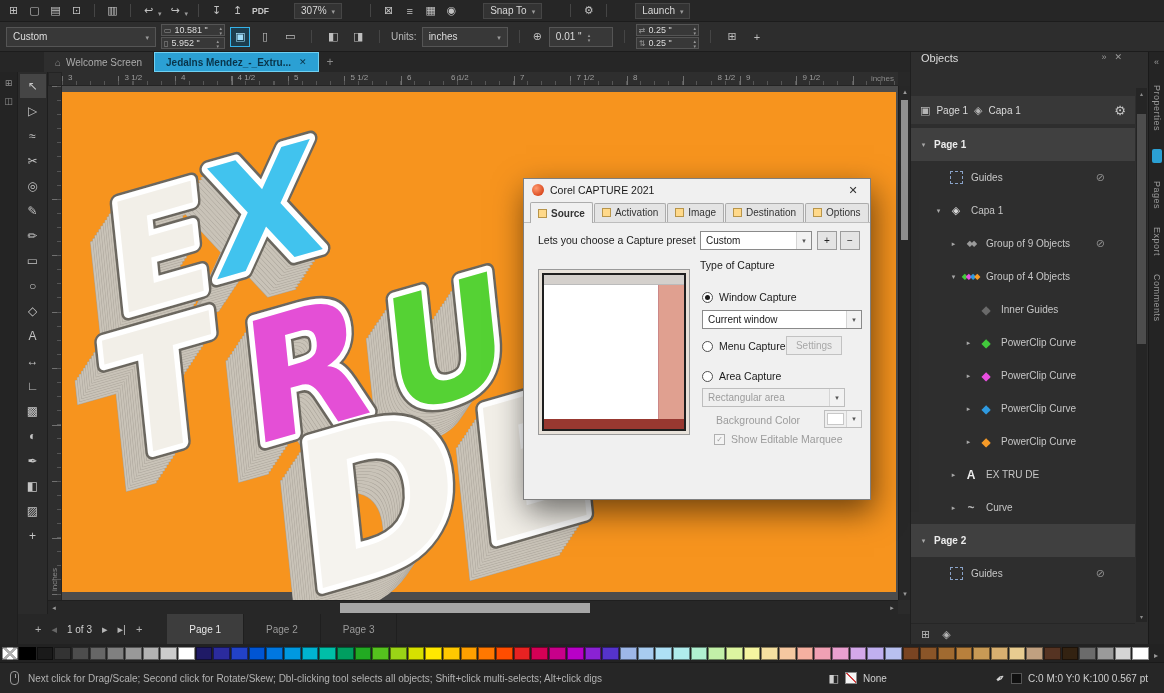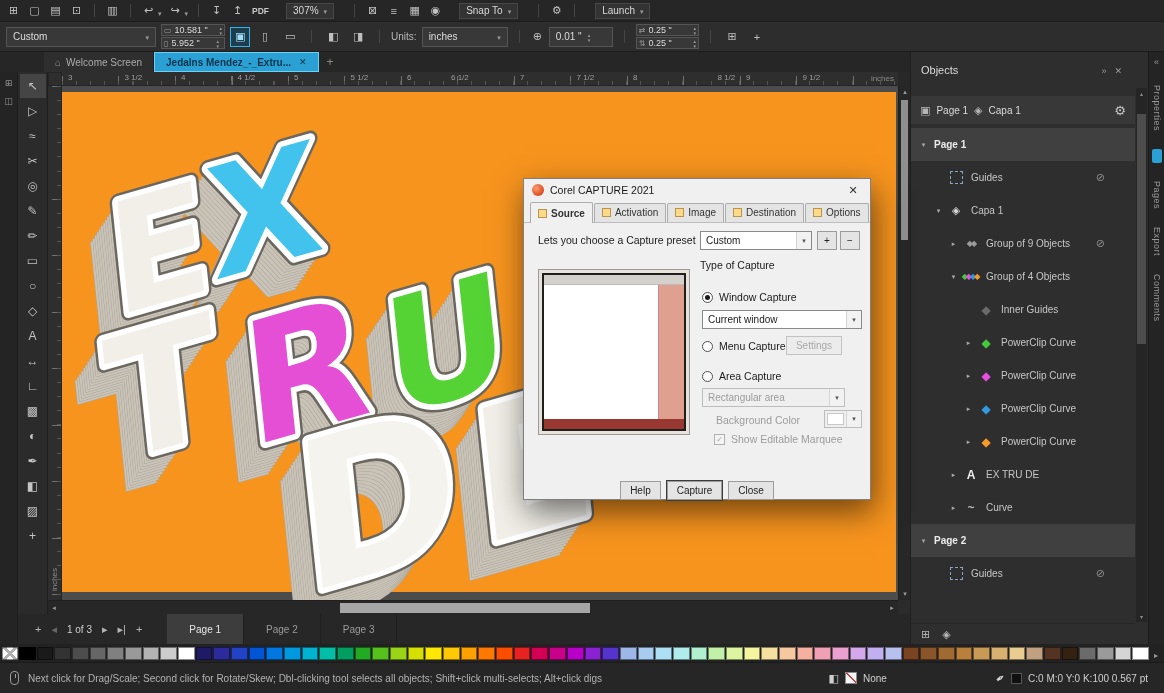--- a/index.html
+++ b/index.html
@@ -7,21 +7,21 @@
     font-family:"Liberation Sans","DejaVu Sans",sans-serif}
   .app{position:relative;width:1164px;height:693px;background:#282828;overflow:hidden}
   .app > div{position:absolute}
 
   
   .bar1{left:0;top:0;width:1164px;height:22px;background:#262626;border-bottom:1px solid #1c1c1c;
     display:flex;align-items:center;padding-left:4px;gap:2px}
   .ticn{width:19px;height:17px;display:flex;align-items:center;justify-content:center;
     color:#c2c2c2;font-size:11px}
   .ttext{width:auto;padding:0 3px;font-size:8.5px;font-weight:bold;color:#c8c8c8}
-  .tcombo{display:flex;align-items:center;gap:5px;height:16px;padding:0 6px;margin:0 12px;
+  .tcombo{display:flex;align-items:center;gap:5px;height:16px;padding:0 6px;margin:0 20px;
     background:#333;border:1px solid #464646;font-size:10px;color:#d8d8d8}
   .caret::after{content:"▾";font-size:7px;color:#9a9a9a}
   .caret.c2{margin-left:-2px;margin-right:2px}
   .tsep{width:1px;height:13px;background:#454545;margin:0 6px}
 
   
   .bar2{left:0;top:22px;width:1164px;height:30px;background:#2d2d2d;border-bottom:1px solid #1c1c1c;
     display:flex;align-items:center;padding-left:6px;gap:5px}
   .fld{background:#383838;border:1px solid #555;height:20px;display:inline-flex;align-items:center;
     justify-content:space-between;padding:0 6px;font-size:10px;color:#ddd;gap:6px}
@@ -123,21 +123,21 @@
   .bucket{color:#cfcfcf;font-size:11px}
   .noneswatch{width:12px;height:12px;border:1px solid #8a8a8a;background:
     linear-gradient(to top right,transparent 45%,#d04040 45%,#d04040 55%,transparent 55%),#f5f5f5}
   .sbtxt{font-size:10px;color:#cfcfcf;white-space:nowrap}
   .sb-outline{display:flex;align-items:center;gap:6px;margin-left:100px;margin-right:6px}
   .pennib{color:#d5d5d5;font-size:11px;transform:rotate(-35deg)}
   .inkswatch{width:11px;height:11px;background:#101010;border:1px solid #555}
 
   
   .docker{left:910px;top:52px;width:238px;height:592px;background:#2e2e2e;border-left:1px solid #1f1f1f}
-  .dhead{position:absolute;top:0;left:0;right:16px;height:24px;display:flex;align-items:flex-end;
+  .dhead{position:absolute;top:0;left:0;right:16px;height:24px;display:flex;align-items:flex-start;
     padding:0 10px;color:#dcdcdc;font-size:11px}
   #dhicons{margin-left:auto;display:flex;gap:8px}
   .dhic{color:#9a9a9a;font-size:9px}
   .dactive{position:absolute;top:44px;left:0;right:13px;height:28px;background:#383838;
     display:flex;align-items:center;gap:6px;padding:0 9px;font-size:10px;color:#dadada}
   .daic{color:#b5b5b5;font-size:11px}
   .dagear{margin-left:auto;color:#c5c5c5;font-size:13px}
   #tree{position:absolute;top:76px;left:0;right:13px;overflow:hidden}
   .trow{height:33px;display:flex;align-items:center;font-size:10px;color:#c6c6c6;white-space:nowrap}
   .trow.tpage{background:#404040;color:#ececec;font-weight:bold}
@@ -810,21 +810,16 @@
       <span class="dlbl dis-lbl" style="left:192px;top:191px">Background Color</span>
       <span class="cpick" style="left:300px;top:187px">
         <span class="csw"></span>
         <span class="wcbtn" style="height:16px"></span>
       </span>
       <label class="chk" style="left:190px;top:210px">
         <span class="cb"></span>
         <span>Show Editable Marquee</span>
       </label>
 
-      <div class="dfrow">
-        <button class="dbtn">Help</button>
-        <button class="dbtn focus">Capture</button>
-        <button class="dbtn">Close</button>
-      </div>
     </div>
   </div>
 
 </div>
 
 </body></html>

